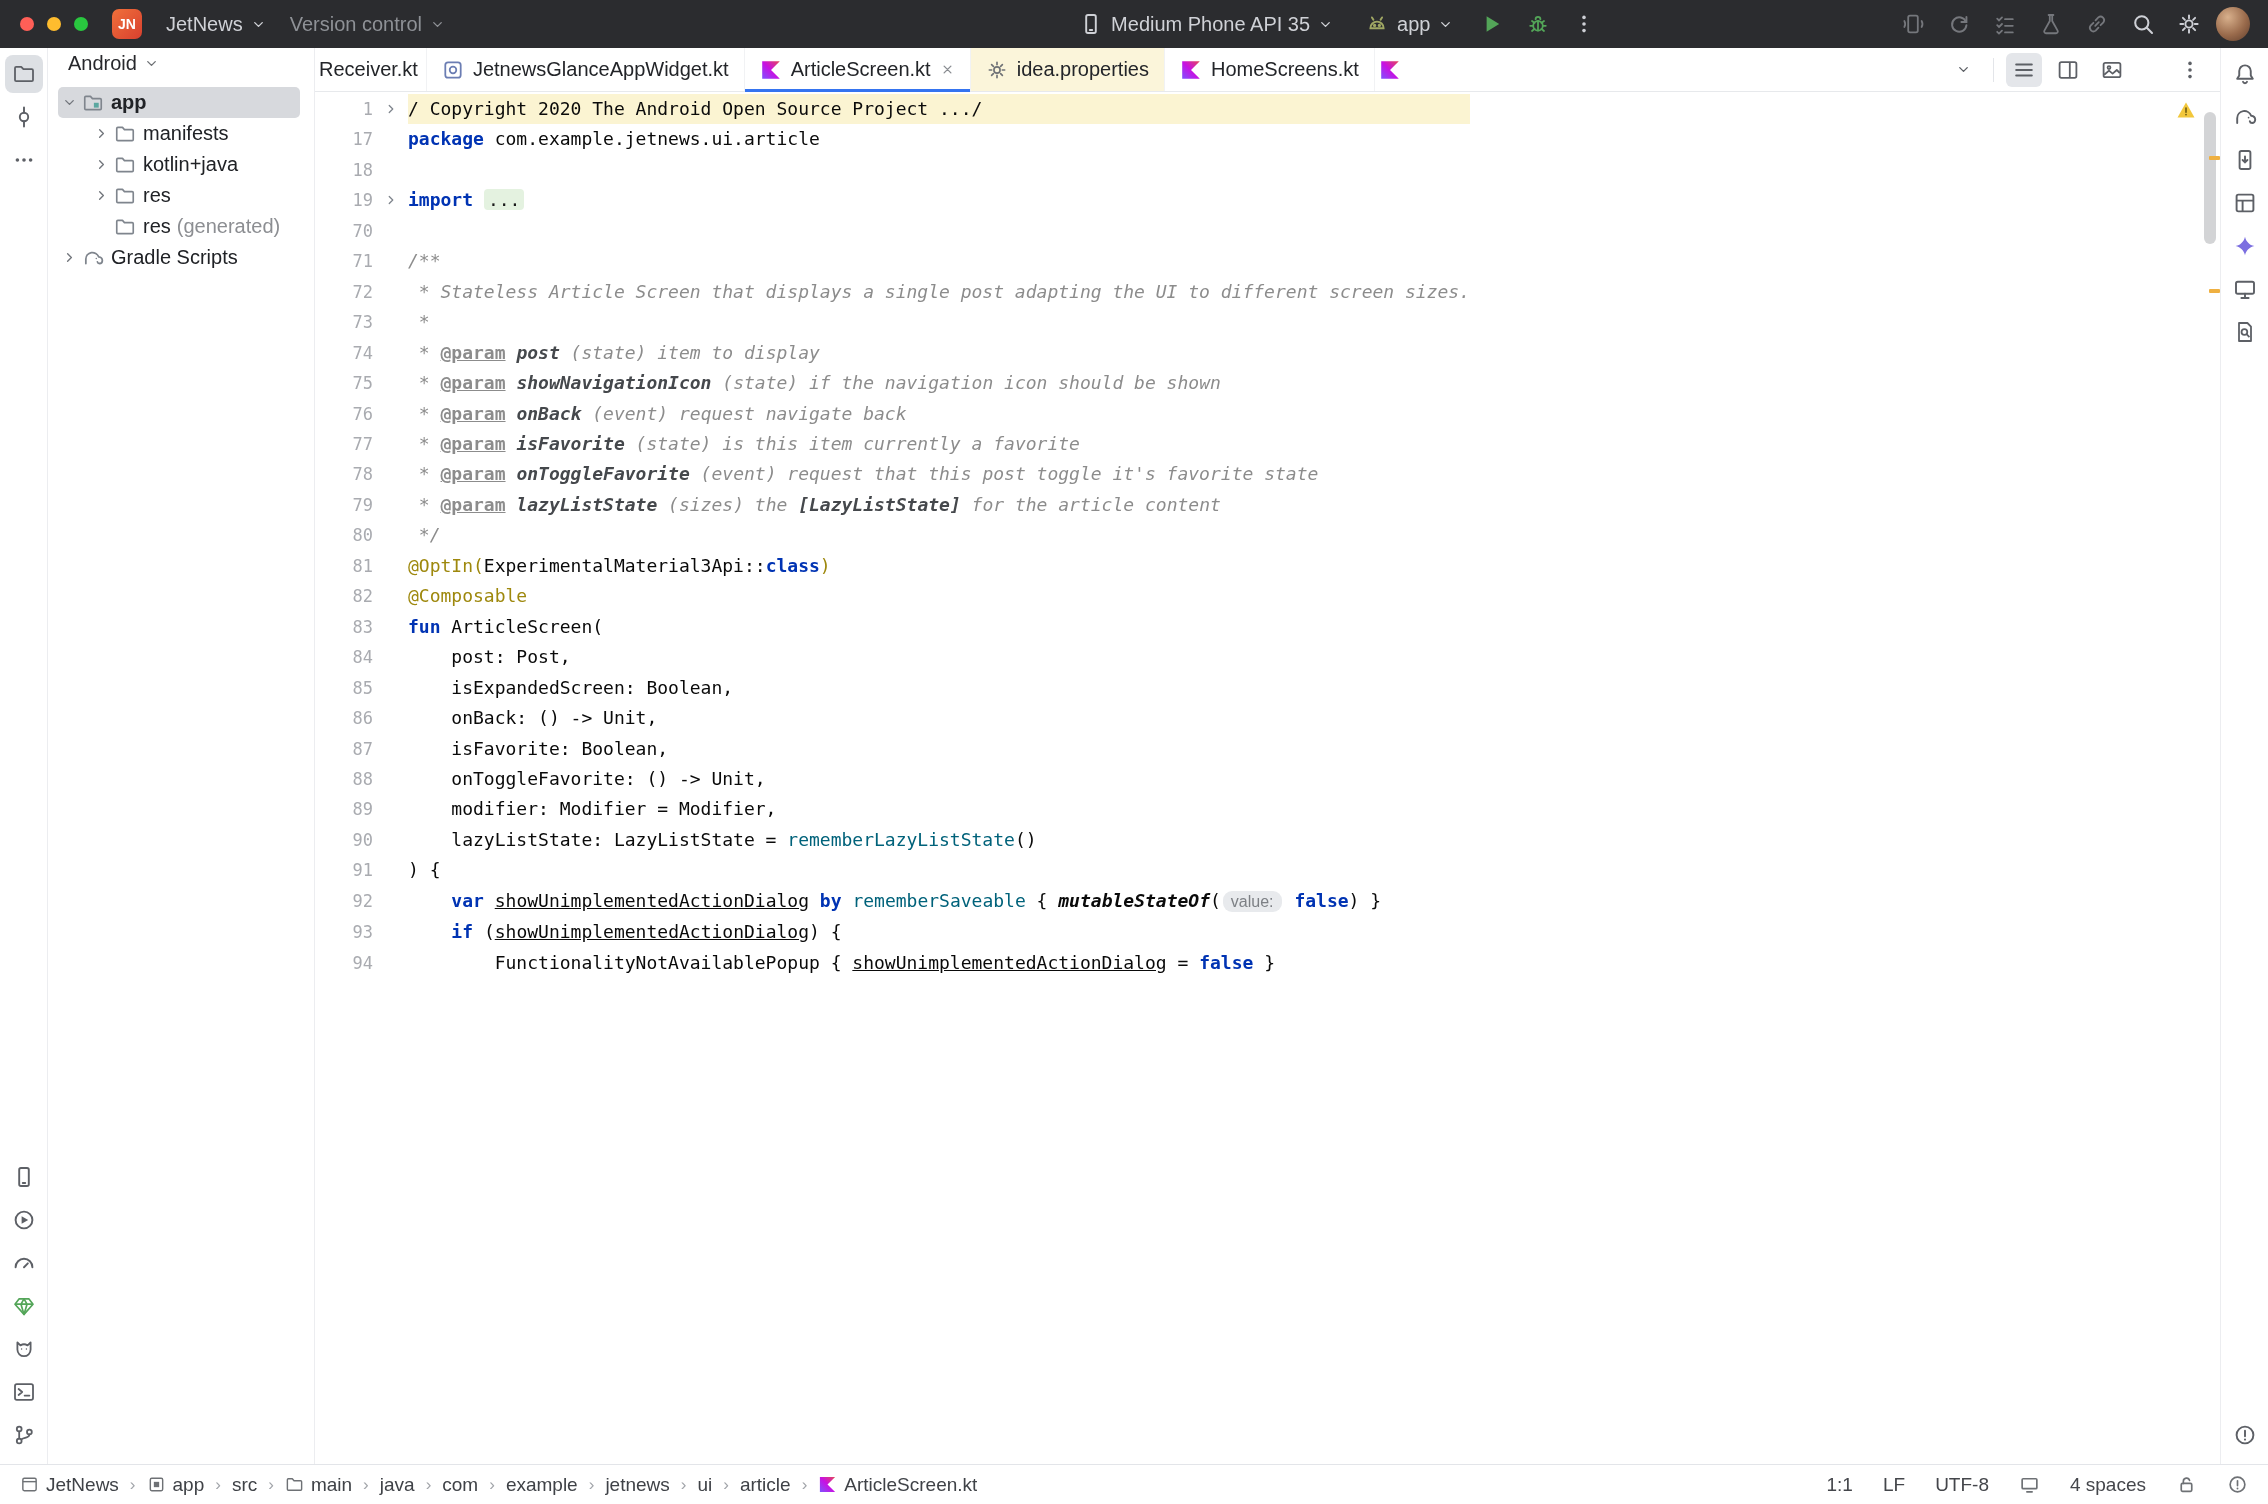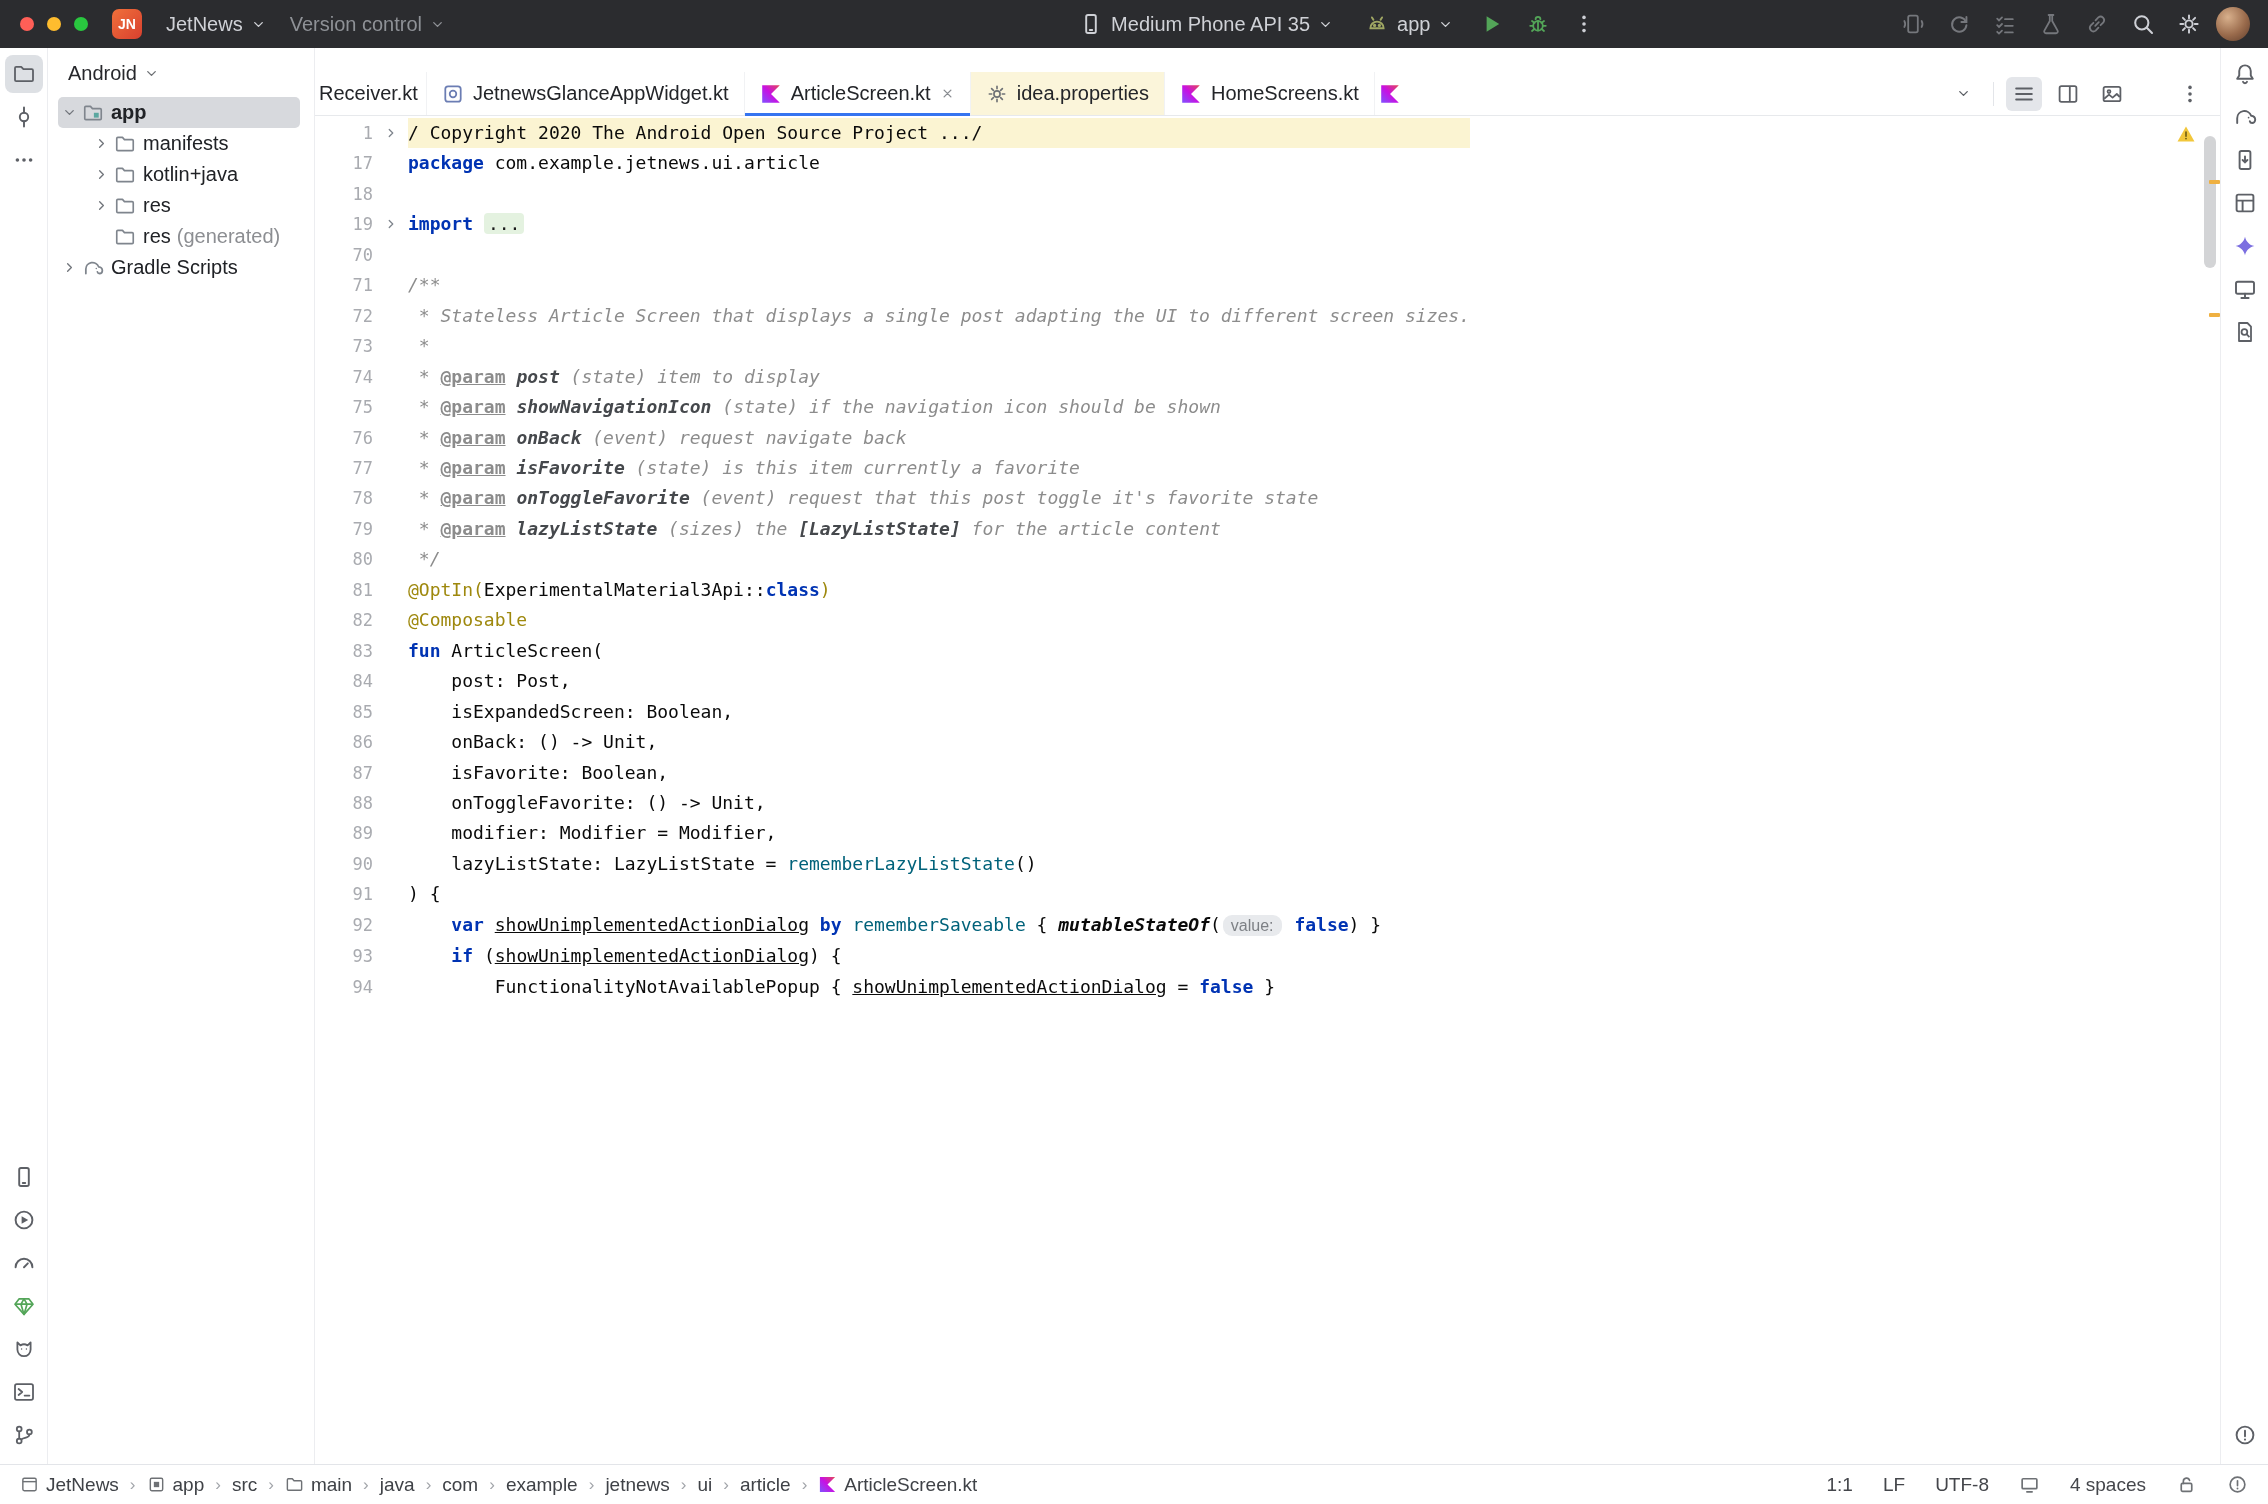--- a/index.html
+++ b/index.html
@@ -33,36 +33,36 @@
   
   .main{flex:1;display:flex;min-height:0;background:#fff;}
   .strip{width:48px;display:flex;flex-direction:column;align-items:center;padding:7px 0 10px;gap:5px;background:#FFF;}
   .lstrip{border-right:1px solid #ECEDF0;}
   .rstrip{border-left:1px solid #ECEDF0;}
   .strip-btn{width:38px;height:38px;border-radius:8px;border:none;background:none;display:flex;align-items:center;justify-content:center;color:#5D6066;}
   .strip-btn.active{background:#DDE0E4;}
   .strip-sp{flex:1}
 
   
-  .ppanel{width:267px;border-right:1px solid #ECEDF0;display:flex;flex-direction:column;padding-top:10px;background:#fff;}
+  .ppanel{width:267px;border-right:1px solid #ECEDF0;display:flex;flex-direction:column;background:#fff;}
   .pp-header{display:flex;align-items:center;gap:7px;font-size:20px;color:#27282C;padding:4px 8px 12px 20px;}
   .pp-header .ic svg{width:15px;height:15px;color:#6E7175}
   .ptree{display:flex;flex-direction:column;}
   .trow{display:flex;align-items:center;height:31px;font-size:20px;color:#202226;margin:0 14px 0 10px;border-radius:5px;white-space:nowrap;}
   .trow.sel{background:#D7D9DD;}
   .chev{width:22px;display:inline-flex;justify-content:center;color:#72767C;flex:0 0 22px;}
   .chev svg{width:15px;height:15px;}
   .trow .ic{margin:0 7px 0 2px;color:#7F858D;}
   .trow .ic svg{width:22px;height:22px;}
   .tlabel.b{font-weight:700}
   .tsuffix{color:#8C8E92;margin-left:6px;}
 
   
   .edcol{flex:1;display:flex;flex-direction:column;min-width:0;}
-  .tabbar{flex:0 0 44px;border-bottom:1px solid #E7E9EC;display:flex;align-items:stretch;background:#fff;margin-top:24px;}
+  .tabbar{flex:0 0 44px;border-bottom:1px solid #E7E9EC;display:flex;align-items:stretch;background:#fff;}
   .tab{display:flex;align-items:center;gap:9px;padding:0 15px;font-size:20px;color:#232529;position:relative;border-right:1px solid #F1F2F4;white-space:nowrap;}
   .tab .ic svg{width:22px;height:22px;color:#6E7175;}
   .tab.active::after{content:"";position:absolute;left:0;right:0;bottom:-1px;height:3px;background:#3574F0;}
   .tab.yellow{background:#FBF5DA;}
   .tab.partial-first{max-width:122px;overflow:hidden;padding:0 8px 0 4px;}
   .tab.partial-last{width:30px;overflow:hidden;padding:0 4px;border-right:none;}
   .tab .close{display:inline-flex;color:#8A8D92;}
   .tab .close svg{width:15px;height:15px;}
   .tab-tools{margin-left:auto;display:flex;align-items:center;gap:8px;padding:0 12px;}
   .ttool{width:36px;height:34px;border:none;background:none;border-radius:6px;display:flex;align-items:center;justify-content:center;color:#5D6066;}

